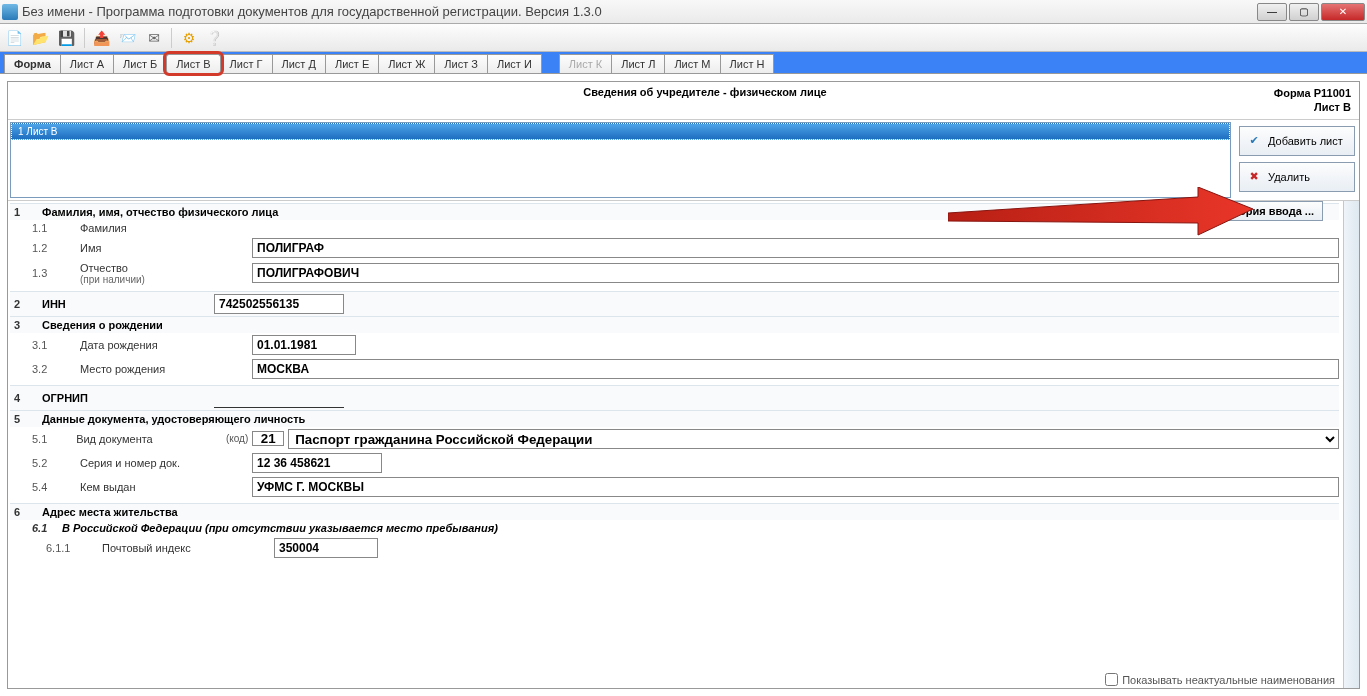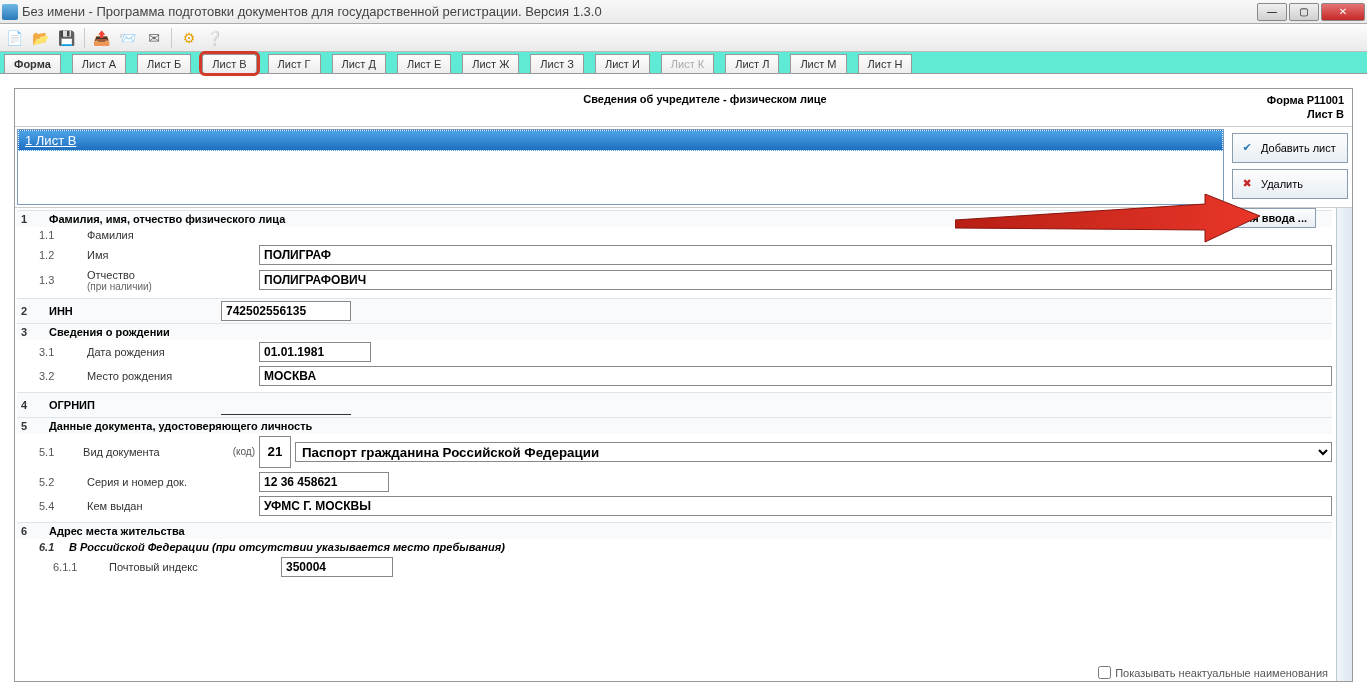--- a/index.html
+++ b/index.html
@@ -13,59 +13,59 @@
 .winbtns{display:flex;gap:2px;}
 .winbtn{width:30px;height:18px;background:linear-gradient(#f0f0f0,#d0d0d0);border:1px solid #888;border-radius:2px;display:flex;align-items:center;justify-content:center;font-size:10px;}
 .winbtn.close{background:linear-gradient(#e57373,#c62828);color:#fff;width:44px;}
 
 
 .toolbar{height:28px;background:linear-gradient(#fdfdfd,#eaeaea);border-bottom:1px solid #bbb;display:flex;align-items:center;padding:0 4px;gap:4px;}
 .tbtn{width:22px;height:22px;border:1px solid transparent;border-radius:2px;display:flex;align-items:center;justify-content:center;font-size:14px;}
 .tsep{width:1px;height:20px;background:#ccc;margin:0 2px;}
 
 
-.tabs{height:22px;background:#5eead4;display:flex;align-items:flex-end;padding-left:4px;border-bottom:1px solid #999;gap:12px;}
+.tabs{height:22px;background:#3b82f6;display:flex;align-items:flex-end;padding-left:4px;border-bottom:1px solid #999;gap:0;}
 .tab{padding:3px 9px;border:1px solid #999;border-bottom:none;background:linear-gradient(#fdfdfd,#ededed);font-size:11px;color:#333;position:relative;margin-right:-1px;}
 .tab.bold{font-weight:bold;}
 .tab.highlighted{outline:3px solid #d43a2a;outline-offset:0;border-radius:3px;z-index:5;}
-.tab.disabled{color:#aaa;}
+.tab.disabled{color:#aaa;margin-left:18px;}
 
 
 .main{display:flex;height:calc(696px - 24px - 28px - 22px);background:#fff;}
-.content{flex:1;display:flex;flex-direction:column;overflow:hidden;border:1px solid #999;margin:14px;}
+.content{flex:1;display:flex;flex-direction:column;overflow:hidden;border:1px solid #999;margin:7px;}
 .header-strip{padding:4px 8px;display:flex;justify-content:space-between;align-items:flex-start;background:#fff;border-bottom:1px solid #ccc;}
 .header-center{flex:1;text-align:center;font-weight:bold;font-size:11px;}
 .header-right{text-align:right;font-weight:bold;font-size:11px;line-height:1.3;}
 
 .listarea{display:flex;gap:6px;padding:2px;border-bottom:1px solid #ccc;}
 .listbox{flex:1;border:1px solid #7a9bbb;height:76px;background:#fff;position:relative;}
-.listrow{background:linear-gradient(#4da3e8,#1e6fc0);color:#fff;padding:2px 6px;border:1px dotted #fff;font-size:13px;text-decoration:underline;}
+.listrow{background:linear-gradient(#4da3e8,#1e6fc0);color:#fff;padding:2px 6px;border:1px dotted #fff;font-size:10px;}
 .listbtns{width:120px;display:flex;flex-direction:column;gap:6px;padding:4px 2px;}
 .lbtn{height:30px;border:1px solid #8a9db0;background:linear-gradient(#fdfdfd,#e8eef4);display:flex;align-items:center;gap:6px;padding:0 6px;font-size:11px;}
 .lbtn .ic{width:16px;height:16px;display:flex;align-items:center;justify-content:center;}
 
 .arrow-overlay{position:absolute;left:940px;top:105px;pointer-events:none;z-index:50;}
 
 
 .formwrap{flex:1;overflow-y:auto;position:relative;background:#fff;padding:2px 4px 2px 2px;}
 .section{border-top:1px solid #dce4ec;}
 .sechead{display:flex;align-items:center;padding:2px 4px;font-weight:bold;font-size:11px;background:#f8fafc;}
 .secnum{width:28px;text-align:left;color:#333;}
 .secbody{padding:0 0 4px 22px;}
 .row{display:flex;align-items:center;padding:2px 0;gap:22px;}
 .rlabelnum{width:26px;color:#555;font-size:11px;}
 .rlabel{width:150px;color:#333;font-size:11px;}
 .rlabel small{display:block;color:#666;font-size:10px;}
 .rinput{flex:1;max-width:1110px;}
 .rinput input, .rinput select{width:100%;height:20px;border:1px solid #888;padding:1px 4px;font-size:12px;font-weight:bold;background:#fff;}
-.rinput.short input{width:112px;}
+.rinput.short input{width:104px;}
 .rinput.med input{width:130px;}
 .codewrap{display:flex;align-items:center;gap:4px;width:100%;}
 .codewrap .codelbl{font-size:10px;color:#555;}
-.codewrap input.code{width:32px;height:32px;border:1px solid #888;text-align:center;font-weight:bold;}
+.codewrap input.code{width:32px;height:15px;border:1px solid #888;text-align:center;font-weight:bold;}
 .codewrap select{flex:1;height:20px;border:1px solid #888;font-weight:bold;background:#fff;padding:1px 2px;}
 
 .toprightbtn{position:absolute;right:20px;top:0;padding:3px 8px;border:1px solid #8a9db0;background:linear-gradient(#fdfdfd,#e8eef4);font-weight:bold;font-size:11px;}
 
 .bottombar{position:absolute;bottom:2px;right:8px;display:flex;align-items:center;gap:4px;font-size:11px;color:#555;}
 .bottombar input[type=checkbox]{width:13px;height:13px;}
 
 .vscroll{width:16px;background:linear-gradient(90deg,#eef4f9,#dfe8f0);border-left:1px solid #bcc;}
 .content-row{display:flex;flex:1;overflow:hidden;}
 

